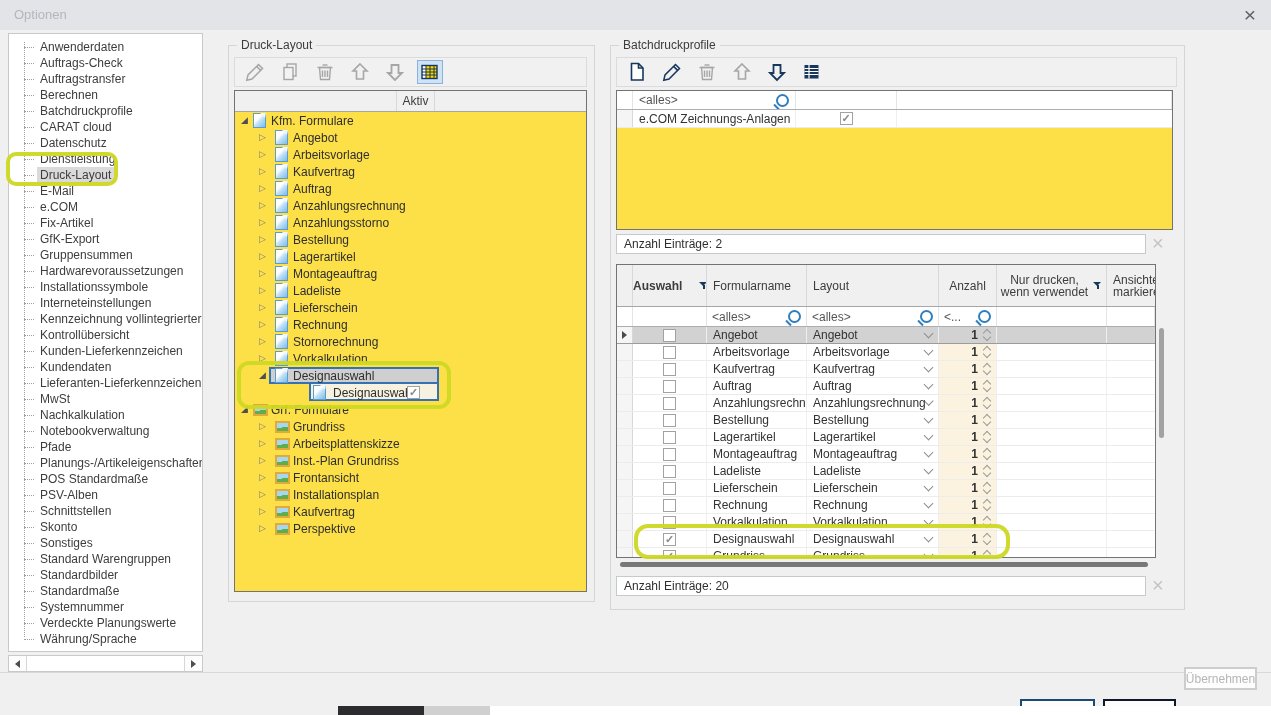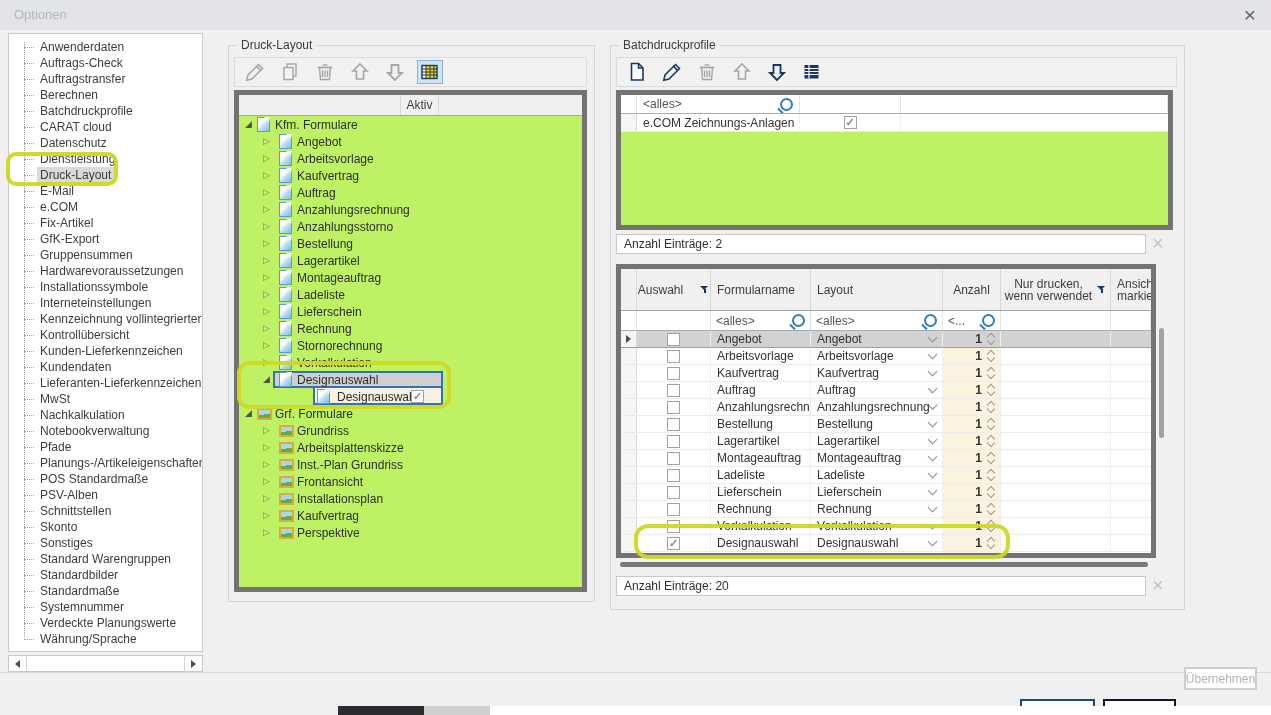--- a/index.html
+++ b/index.html
@@ -26,21 +26,21 @@
   .sb-scroll{position:absolute;left:8px;top:655px;width:195px;height:17px;background:#fff;border:1px solid #c6cacd;box-sizing:border-box;display:flex;}
   .sb-scroll .sbtn{width:17px;height:100%;background:#fdfdfd;border-right:1px solid #d6d6d6;display:flex;align-items:center;justify-content:center;}
   .sb-scroll .sbtn.right{border-right:none;border-left:1px solid #d6d6d6;margin-left:auto;}
   .tri-l{width:0;height:0;border-top:4px solid transparent;border-bottom:4px solid transparent;border-right:5px solid #4e4e4e;}
   .tri-r{width:0;height:0;border-top:4px solid transparent;border-bottom:4px solid transparent;border-left:5px solid #4e4e4e;}
   
   .tbar{position:absolute;background:#f1f1f1;border:1px solid #d9dbde;box-sizing:border-box;display:flex;align-items:center;gap:9px;padding:0 7px;}
   .tbtn{width:26px;height:24px;display:flex;align-items:center;justify-content:center;box-sizing:border-box;}
   .tbtn.selected{background:#cfe3f7;border:1px solid #8ab2dd;}
   
-  .gridbox{position:absolute;background:#bef264;border:5px solid #737373;box-sizing:border-box;overflow:hidden;}
+  .gridbox{position:absolute;background:#fde047;border:1px solid #737373;box-sizing:border-box;overflow:hidden;}
   .ghead{display:flex;background:#f0f0f0;border-bottom:1px solid #a3a6aa;box-sizing:border-box;color:#3c3c3c;}
   .gcell{box-sizing:border-box;border-right:1px solid #d8d8d8;display:flex;align-items:center;overflow:hidden;}
   .gcell:last-child{border-right:none;}
   .frow{display:flex;background:#fff;border-bottom:1px solid #aaadb1;box-sizing:border-box;}
   .frow .gcell{border-right:1px solid #e4e4e4;height:100%;}
   .drow{display:flex;background:#fff;border-bottom:1px solid #ececec;box-sizing:border-box;}
   .drow.sel{background:#d2d2d2;border-bottom:1px solid #9c9c9c;}
   .drow .gcell{border-right:1px solid #efefef;}
   .rowhdr{width:16px;box-sizing:border-box;border-right:1px solid #d8d8d8;background:#f5f5f5;display:flex;align-items:center;justify-content:center;}
   .rmk{width:0;height:0;border-top:4px solid transparent;border-bottom:4px solid transparent;border-left:5px solid #4a4a4a;}
@@ -408,21 +408,21 @@
     </div>
 </div>
 <div class="fbar" style="left:616px;top:234px;width:530px;height:20px;">
   <span>Anzahl Einträge: 2</span>
 </div>
 <span class="xclear" style="position:absolute;left:1152px;top:234px;">×</span>
 
 <div class="gridbox" style="left:616px;top:264px;width:540px;height:294px;">
   <div class="ghead" style="height:42px;">
     <div class="gcell rowhdr" style="background:#f0f0f0;"></div>
-    <div class="gcell" style="width:74px;justify-content:center;gap:17px;">
+    <div class="gcell" style="width:74px;justify-content:center;gap:17px;font-weight:bold;">
       <span>Auswahl</span>
       <span class="funnel"></span>
     </div>
     <div class="gcell" style="width:100px;padding-left:6px;">Formularname</div>
     <div class="gcell" style="width:132px;padding-left:6px;">Layout</div>
     <div class="gcell" style="width:58px;justify-content:center;">Anzahl</div>
     <div class="gcell" style="width:110px;justify-content:center;gap:5px;">
       <span class="pre">Nur drucken,
 wenn verwendet</span>
       <span class="funnel"></span>

